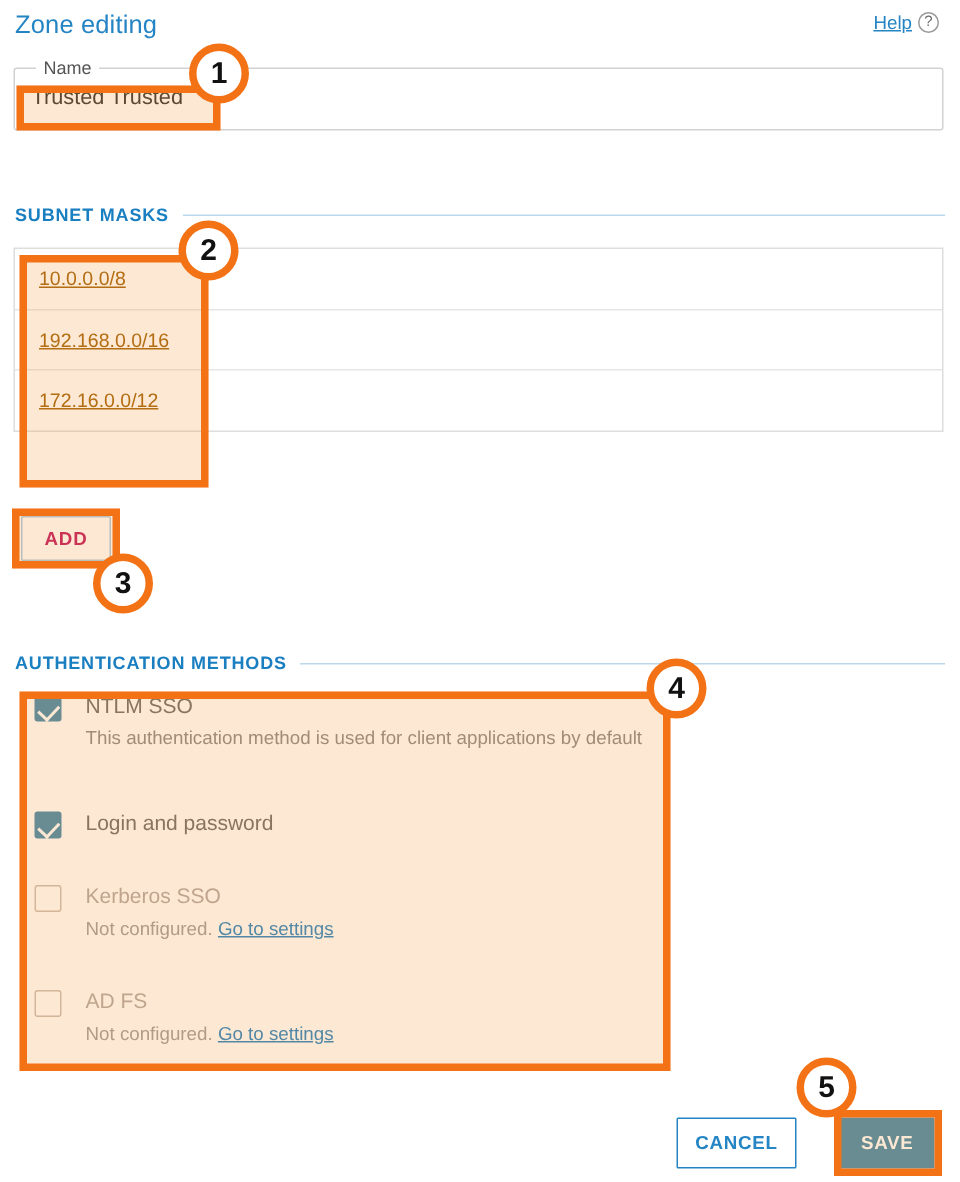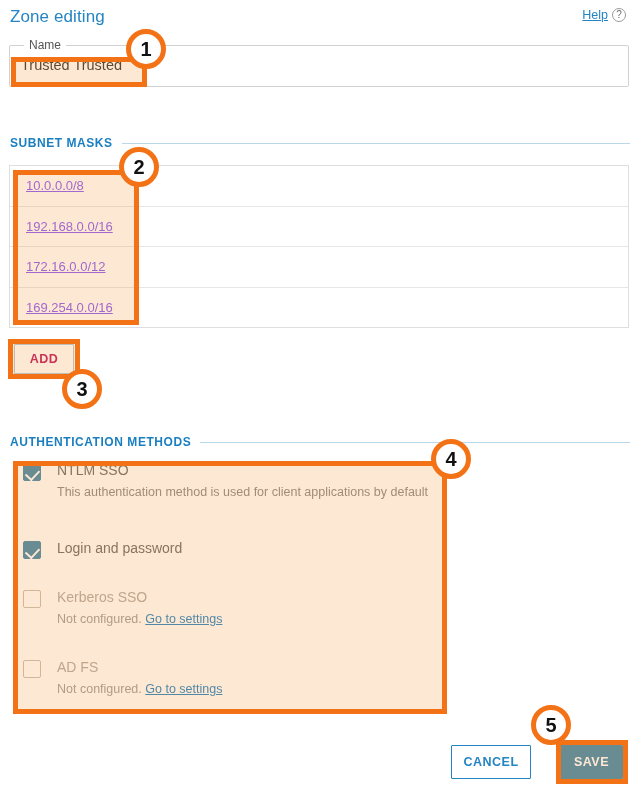--- a/index.html
+++ b/index.html
@@ -63,21 +63,21 @@
     position: absolute; left: 9px; top: 165px;
     width: 620px; border: 1px solid #dedede; border-top: none;
     background: #fff;
   }
   .subnet-row {
     height: 40.5px; border-top: 1px solid #e6e6e6;
     display: flex; align-items: center; padding-left: 16px;
   }
   .subnet-row:first-child { border-top: 1px solid #dedede; }
   .subnet-link {
-    font-size: 13px; color: #8b5cf6; text-decoration: underline; cursor: pointer;
+    font-size: 13px; color: #a16207; text-decoration: underline; cursor: pointer;
   }
 
   
   .add-btn {
     position: absolute; left: 14px; top: 344px;
     width: 60px; height: 30px;
     border: 1px solid #a9cbe0; background: #ffffff;
     color: #be185d; font-size: 12.5px; font-weight: bold; letter-spacing: .5px;
     display: flex; align-items: center; justify-content: center;
     cursor: pointer; border-radius: 1px;
@@ -158,23 +158,20 @@
 
   <div class="subnet-table">
     <div class="subnet-row">
       <span class="subnet-link">10.0.0.0/8</span>
     </div>
     <div class="subnet-row">
       <span class="subnet-link">192.168.0.0/16</span>
     </div>
     <div class="subnet-row">
       <span class="subnet-link">172.16.0.0/12</span>
-    </div>
-    <div class="subnet-row">
-      <span class="subnet-link">169.254.0.0/16</span>
     </div>
   </div>
 
   <div class="add-btn">ADD</div>
 
   <div class="section-head" style="top:435px;">
     <span class="label">AUTHENTICATION METHODS</span>
     <span class="rule"></span>
   </div>
 

